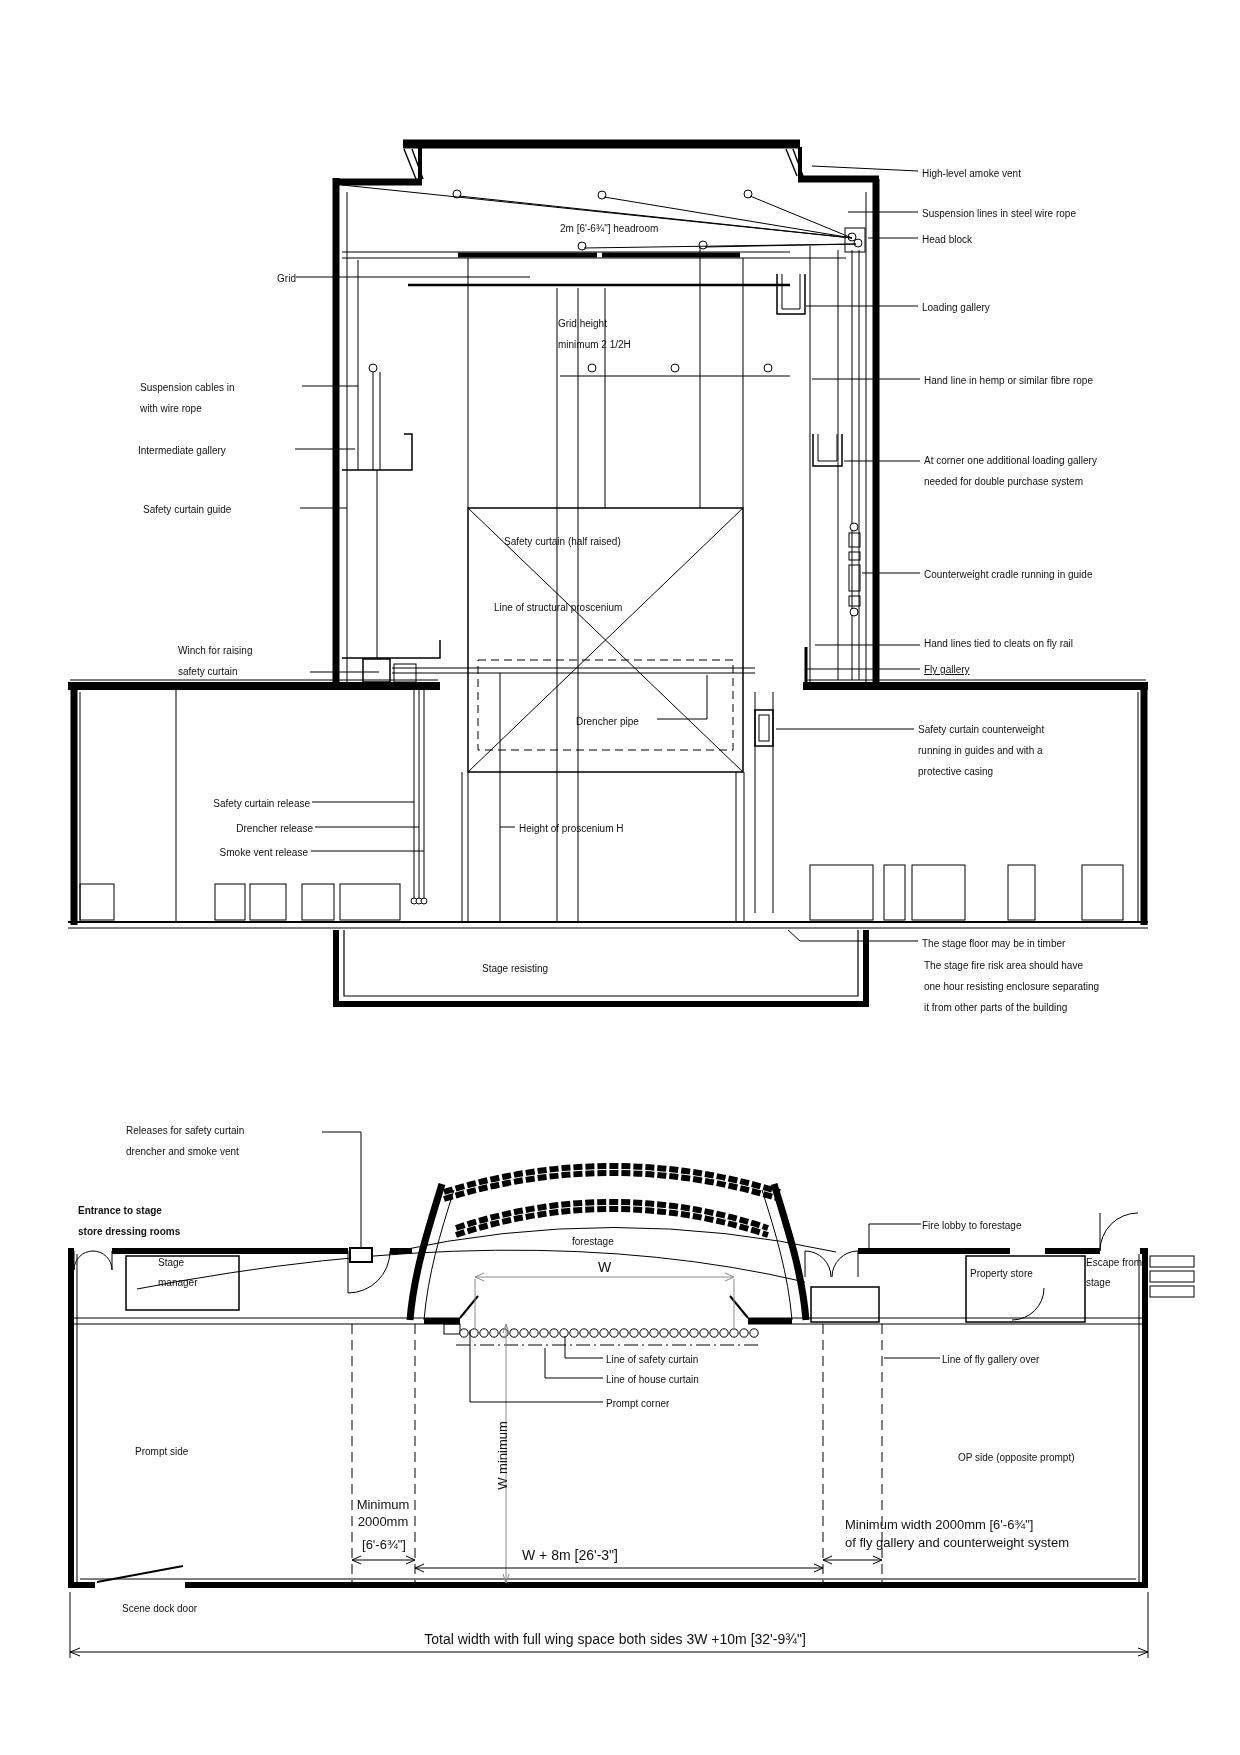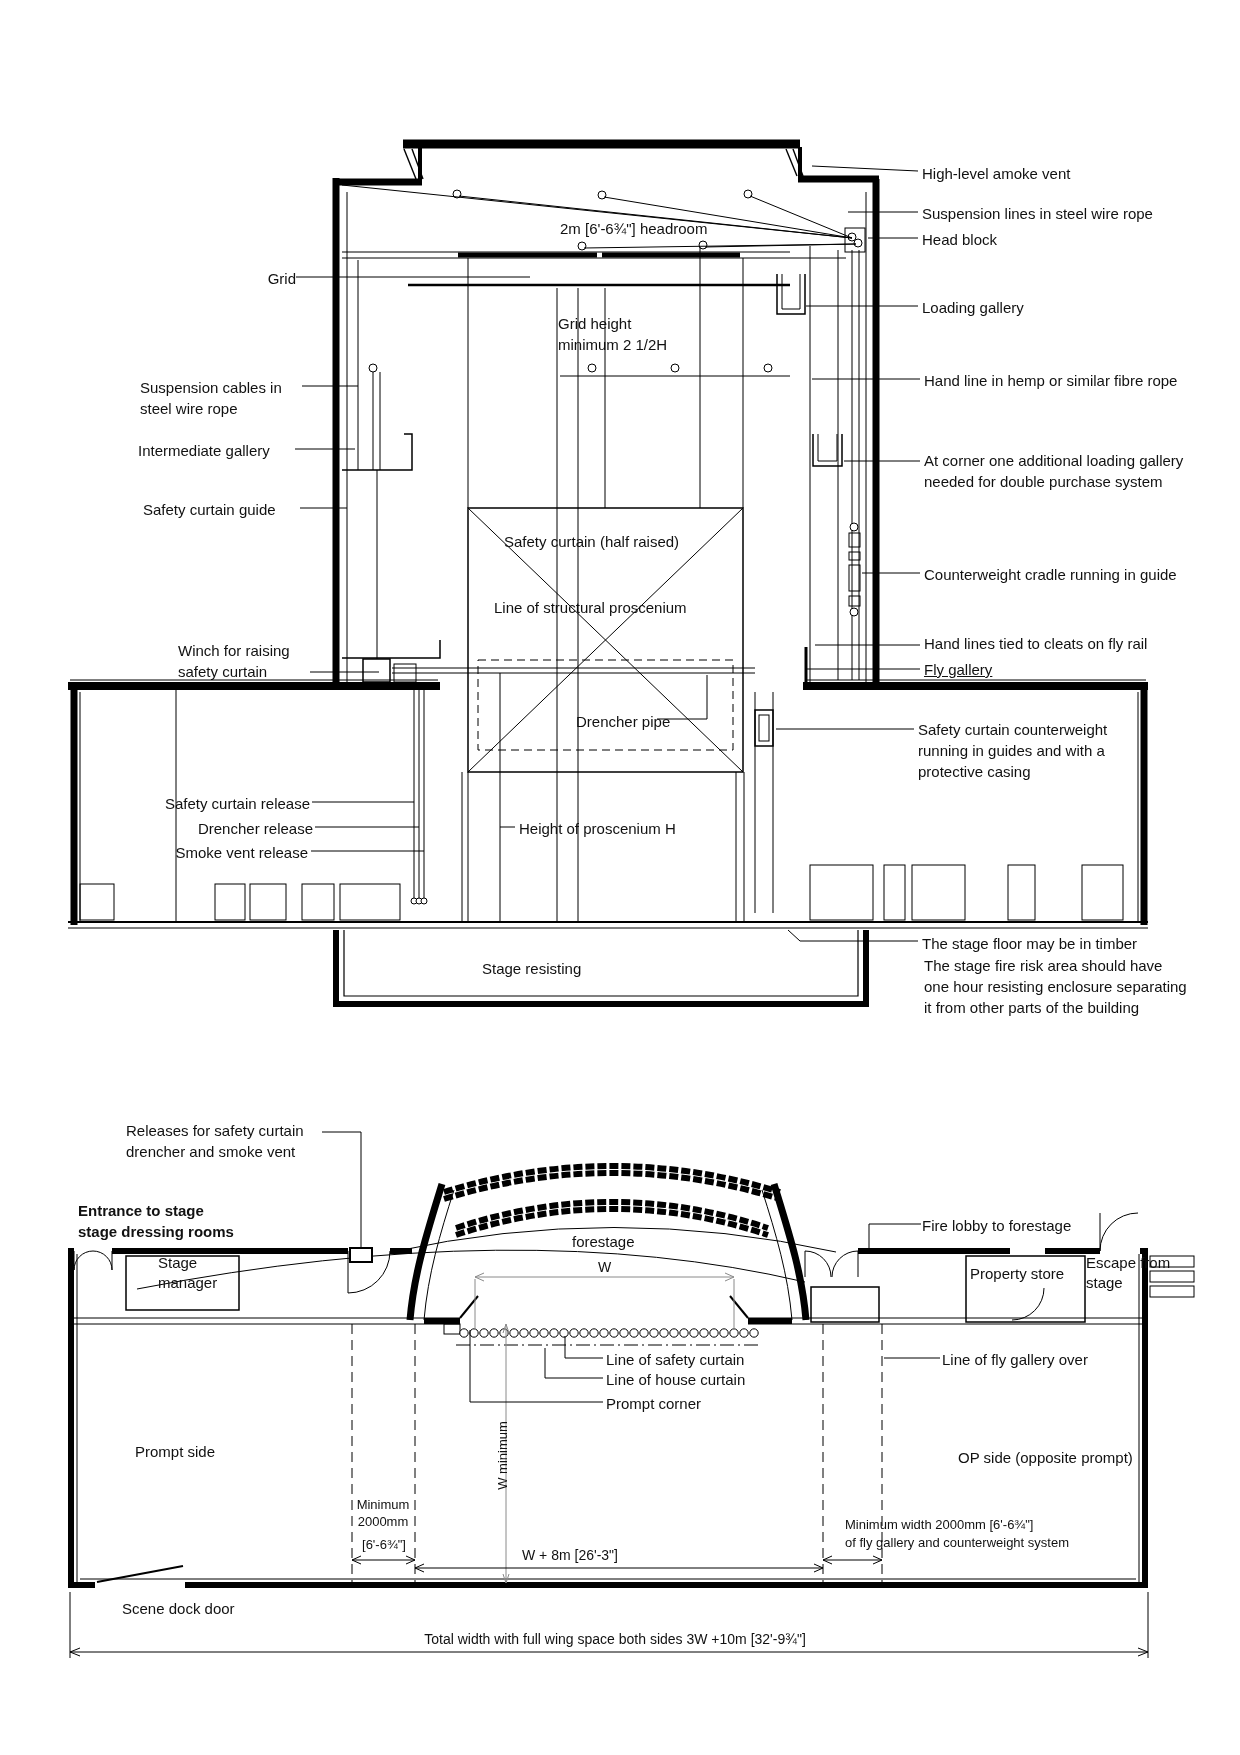--- a/index.html
+++ b/index.html
@@ -1,19 +1,19 @@
 <!DOCTYPE html>
 <html><head>
 <meta charset="utf-8">
 <style>
   html,body{margin:0;padding:0;background:#fff;}
   .stage{position:relative;width:1240px;height:1755px;background:#ffffff;
          font-family:"Liberation Sans",sans-serif;color:#111;overflow:hidden;}
   svg{position:absolute;left:0;top:0;}
-  .lbl{position:absolute;font-size:15px;line-height:21px;white-space:nowrap;}
+  .lbl{position:absolute;font-size:10px;line-height:21px;white-space:nowrap;}
   .c{text-align:center;}
   .r{text-align:right;}
   .s14{font-size:14px;line-height:18px;}
   .s13{font-size:13px;line-height:17px;}
   .rot{transform:rotate(-90deg);transform-origin:center center;}
 </style>
 </head>
 <body>
 
 <div class="stage">
@@ -285,21 +285,21 @@
     <path d="M603,1358 H565 V1336"></path>
     <path d="M603,1378 H545 V1348"></path>
     <path d="M603,1402 H470 V1330"></path>
     <line x1="884" y1="1358" x2="940" y2="1358"></line>
   </g>
 </svg>
 
 <div class="lbl r" style="left:250px;top:268px;width:46px;">Grid</div>
 <div class="lbl" style="left:140px;top:377px;width:165px;">
   <div>Suspension cables in</div>
-  <div>steel wire rope</div>
+  <div>with wire rope</div>
 </div>
 <div class="lbl" style="left:138px;top:440px;width:160px;">Intermediate gallery</div>
 <div class="lbl" style="left:143px;top:499px;width:160px;">Safety curtain guide</div>
 <div class="lbl" style="left:178px;top:640px;width:130px;">
   <div>Winch for raising</div>
   <div>safety curtain</div>
 </div>
 <div class="lbl r" style="left:150px;top:793px;width:160px;">Safety curtain release</div>
 <div class="lbl r" style="left:153px;top:818px;width:160px;">Drencher release</div>
 <div class="lbl r" style="left:148px;top:842px;width:160px;">Smoke vent release</div>
@@ -338,21 +338,21 @@
   <div>one hour resisting enclosure separating</div>
   <div>it from other parts of the building</div>
 </div>
 
 <div class="lbl" style="left:126px;top:1120px;width:205px;">
   <div>Releases for safety curtain</div>
   <div>drencher and smoke vent</div>
 </div>
 <div class="lbl" style="left:78px;top:1200px;width:165px;font-weight:bold;">
   <div>Entrance to stage</div>
-  <div>stage dressing rooms</div>
+  <div>store dressing rooms</div>
 </div>
 <div class="lbl" style="left:158px;top:1253px;width:80px;line-height:20px;">
   <div>Stage</div>
   <div>manager</div>
 </div>
 <div class="lbl" style="left:572px;top:1231px;width:90px;">forestage</div>
 <div class="lbl s14" style="left:598px;top:1258px;width:22px;">W</div>
 <div class="lbl" style="left:922px;top:1215px;width:175px;">Fire lobby to forestage</div>
 <div class="lbl" style="left:970px;top:1263px;width:105px;">Property store</div>
 <div class="lbl" style="left:1086px;top:1253px;width:110px;line-height:20px;">

